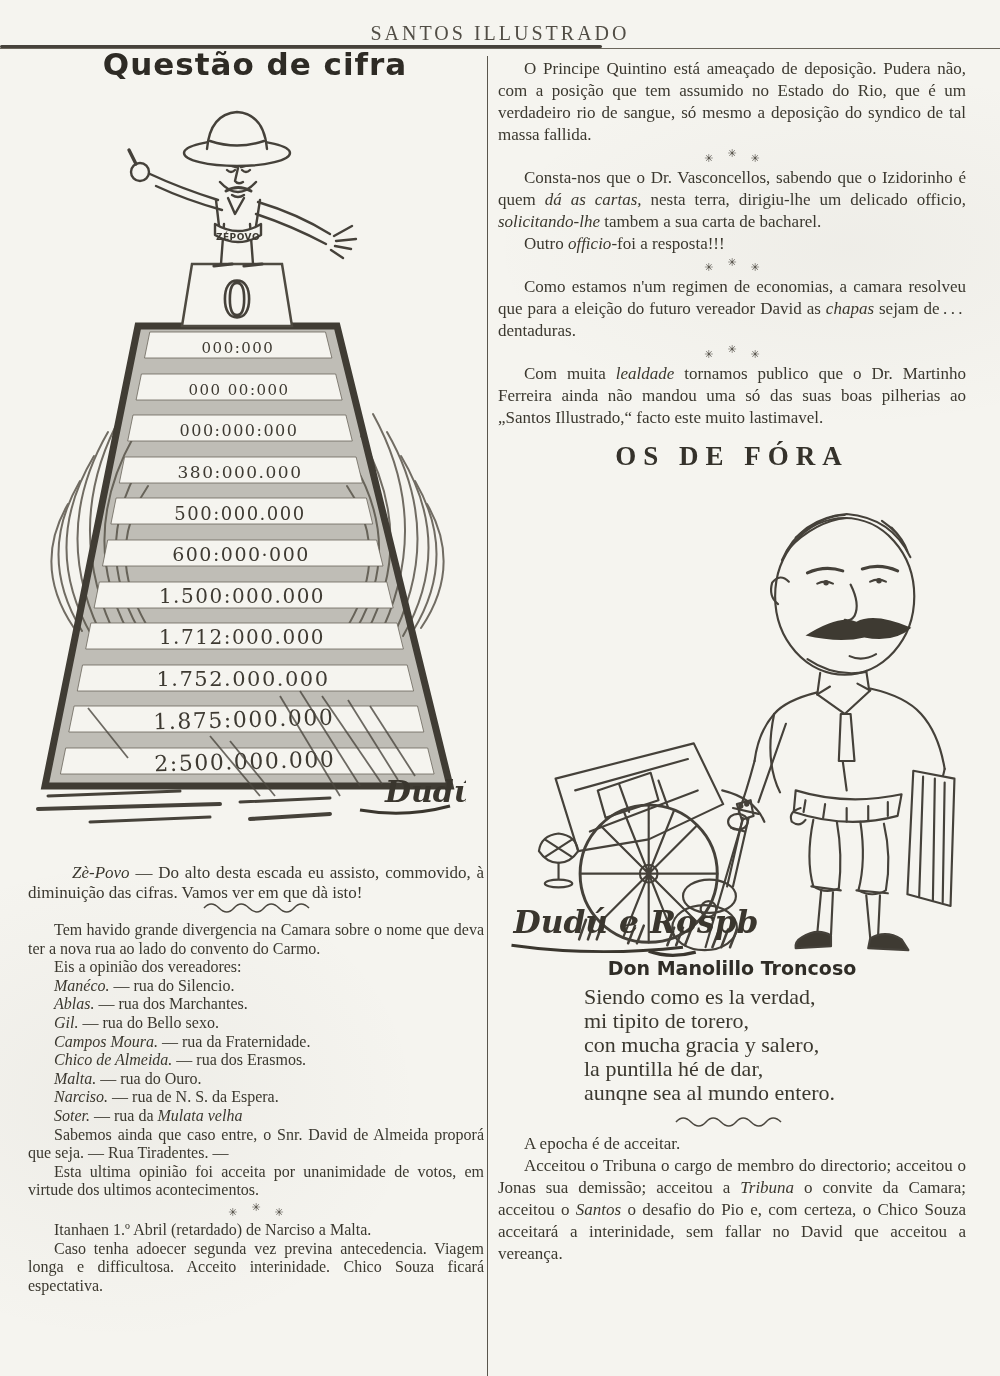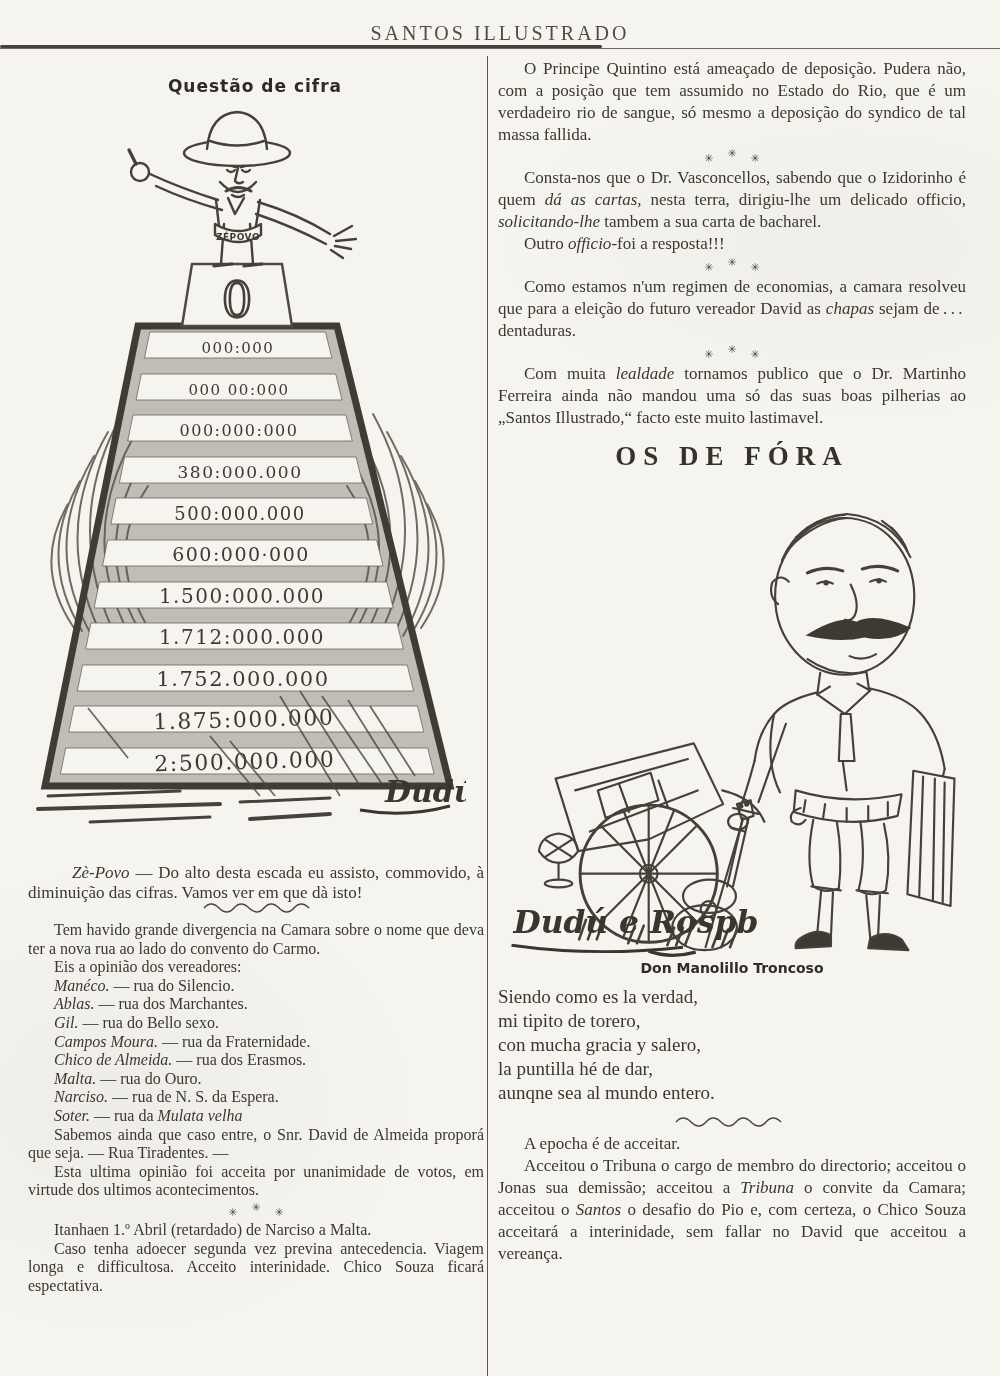--- a/index.html
+++ b/index.html
@@ -13,42 +13,42 @@
     font-family:"Liberation Serif","DejaVu Serif",serif;
   }
   
   .masthead{position:absolute;top:22px;left:0;width:100%;text-align:center;
     font-size:20px;letter-spacing:3px;color:#514d45;}
   .rule-a{position:absolute;top:48px;left:0;width:1000px;height:1px;background:#6b665c;}
   .rule-b{position:absolute;top:45px;left:0;width:602px;height:3px;background:#46423b;border-radius:2px;}
   .coldiv{position:absolute;left:487px;top:56px;width:1px;height:1320px;background:#5a564d;}
 
   
-  .l-title{position:absolute;top:76px;left:28px;width:454px;text-align:center;
-    font-family:"DejaVu Sans",sans-serif;font-weight:bold;font-size:17px;letter-spacing:1px;color:#2e2b25;}
+  .l-title{position:absolute;top:46px;left:28px;width:454px;text-align:center;
+    font-family:"DejaVu Sans",sans-serif;font-weight:bold;font-size:31px;letter-spacing:1px;color:#2e2b25;}
   .cartoon1{position:absolute;top:96px;left:30px;}
   .l-caption{position:absolute;top:846px;left:28px;width:456px;
     font-size:17px;line-height:20px;text-indent:44px;text-align:justify;}
   .wavy{display:block;margin:0 auto;}
   .wavy-l{position:absolute;top:899px;left:200px;}
   .col-left{position:absolute;left:28px;top:921px;width:456px;font-size:16px;line-height:18.6px;}
   .lp{margin:0;text-indent:26px;text-align:justify;}
   .opinion{padding-left:26px;}
   .opinion i{font-style:italic;}
 
   
   .col-right{position:absolute;left:498px;top:58px;width:468px;font-size:17px;line-height:22px;}
   .rp{margin:0;text-indent:26px;text-align:justify;}
   .stars{text-align:center;margin:4px 0 2px;line-height:14px;}
   .stars span{display:inline-block;margin:0 7px;font-size:11px;color:#4f4b43;}
   .stars span:nth-child(2){transform:translateY(-5px);}
   .fora{margin:16px 0 0;text-align:center;font-weight:bold;font-size:27px;letter-spacing:7px;color:#35322b;}
   .cartoon2{display:block;margin:0 auto;}
-  .don{margin:0 0 6px;text-align:center;font-family:"DejaVu Sans",sans-serif;font-weight:bold;font-size:14px;color:#2f2c26;}
-  .verse{font-size:19px;line-height:24px;}
+  .don{margin:0 0 6px;text-align:center;font-family:"DejaVu Sans",sans-serif;font-weight:bold;font-size:19px;color:#2f2c26;}
+  .verse{margin-left:86px;font-size:22px;line-height:24px;}
   .wavy-r{margin:8px auto 6px;}
   i{font-style:italic;}
   svg text{user-select:none;}
 </style>
 </head>
 <body>
 
 <div class="page">
 
   <div class="masthead">SANTOS ILLUSTRADO</div>

